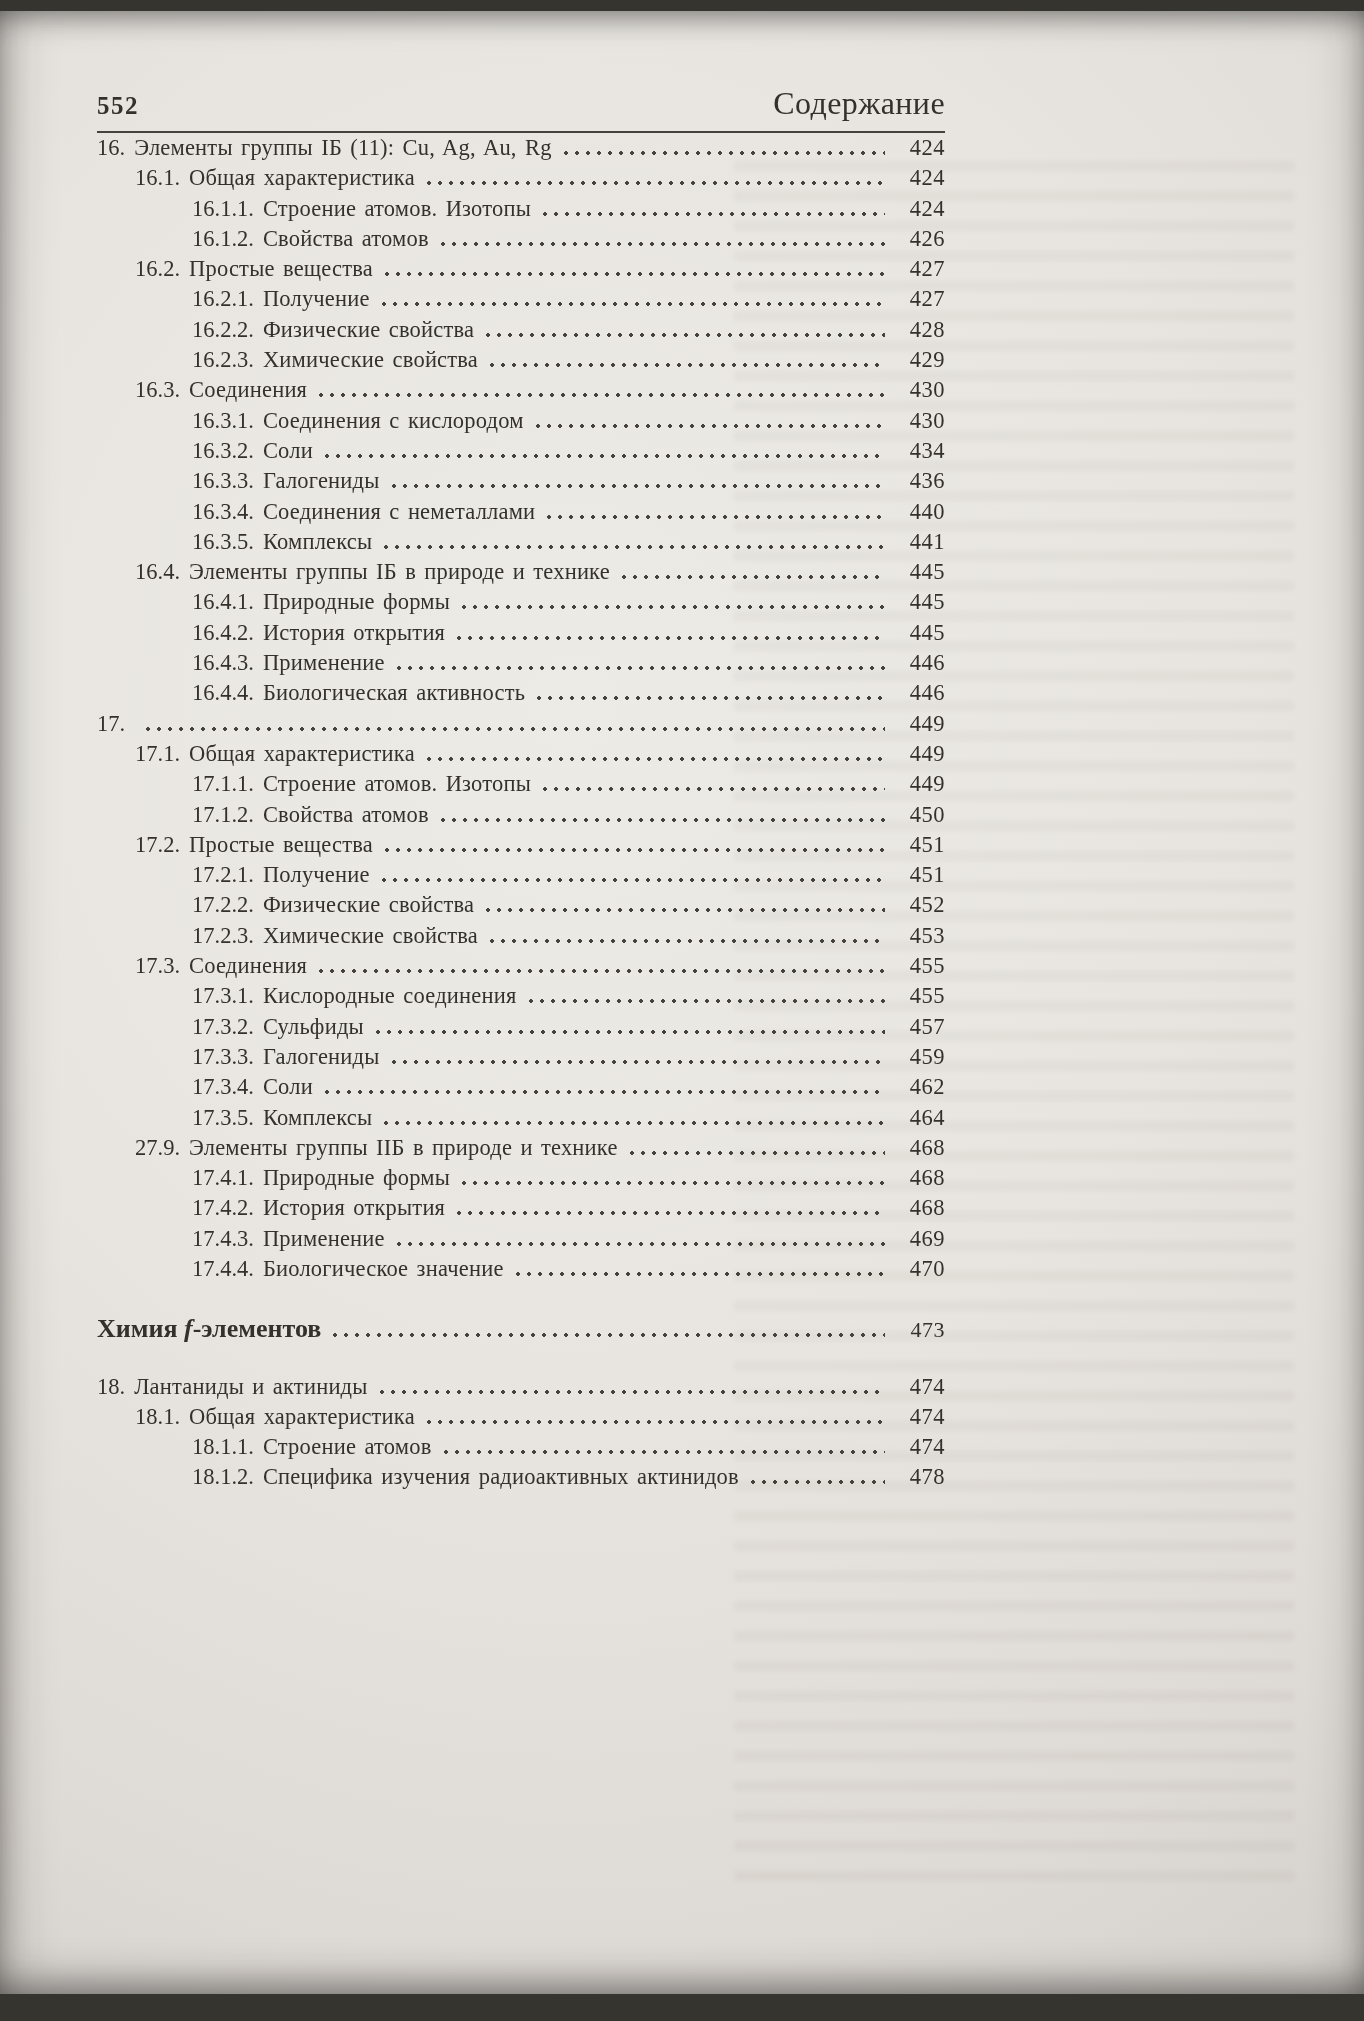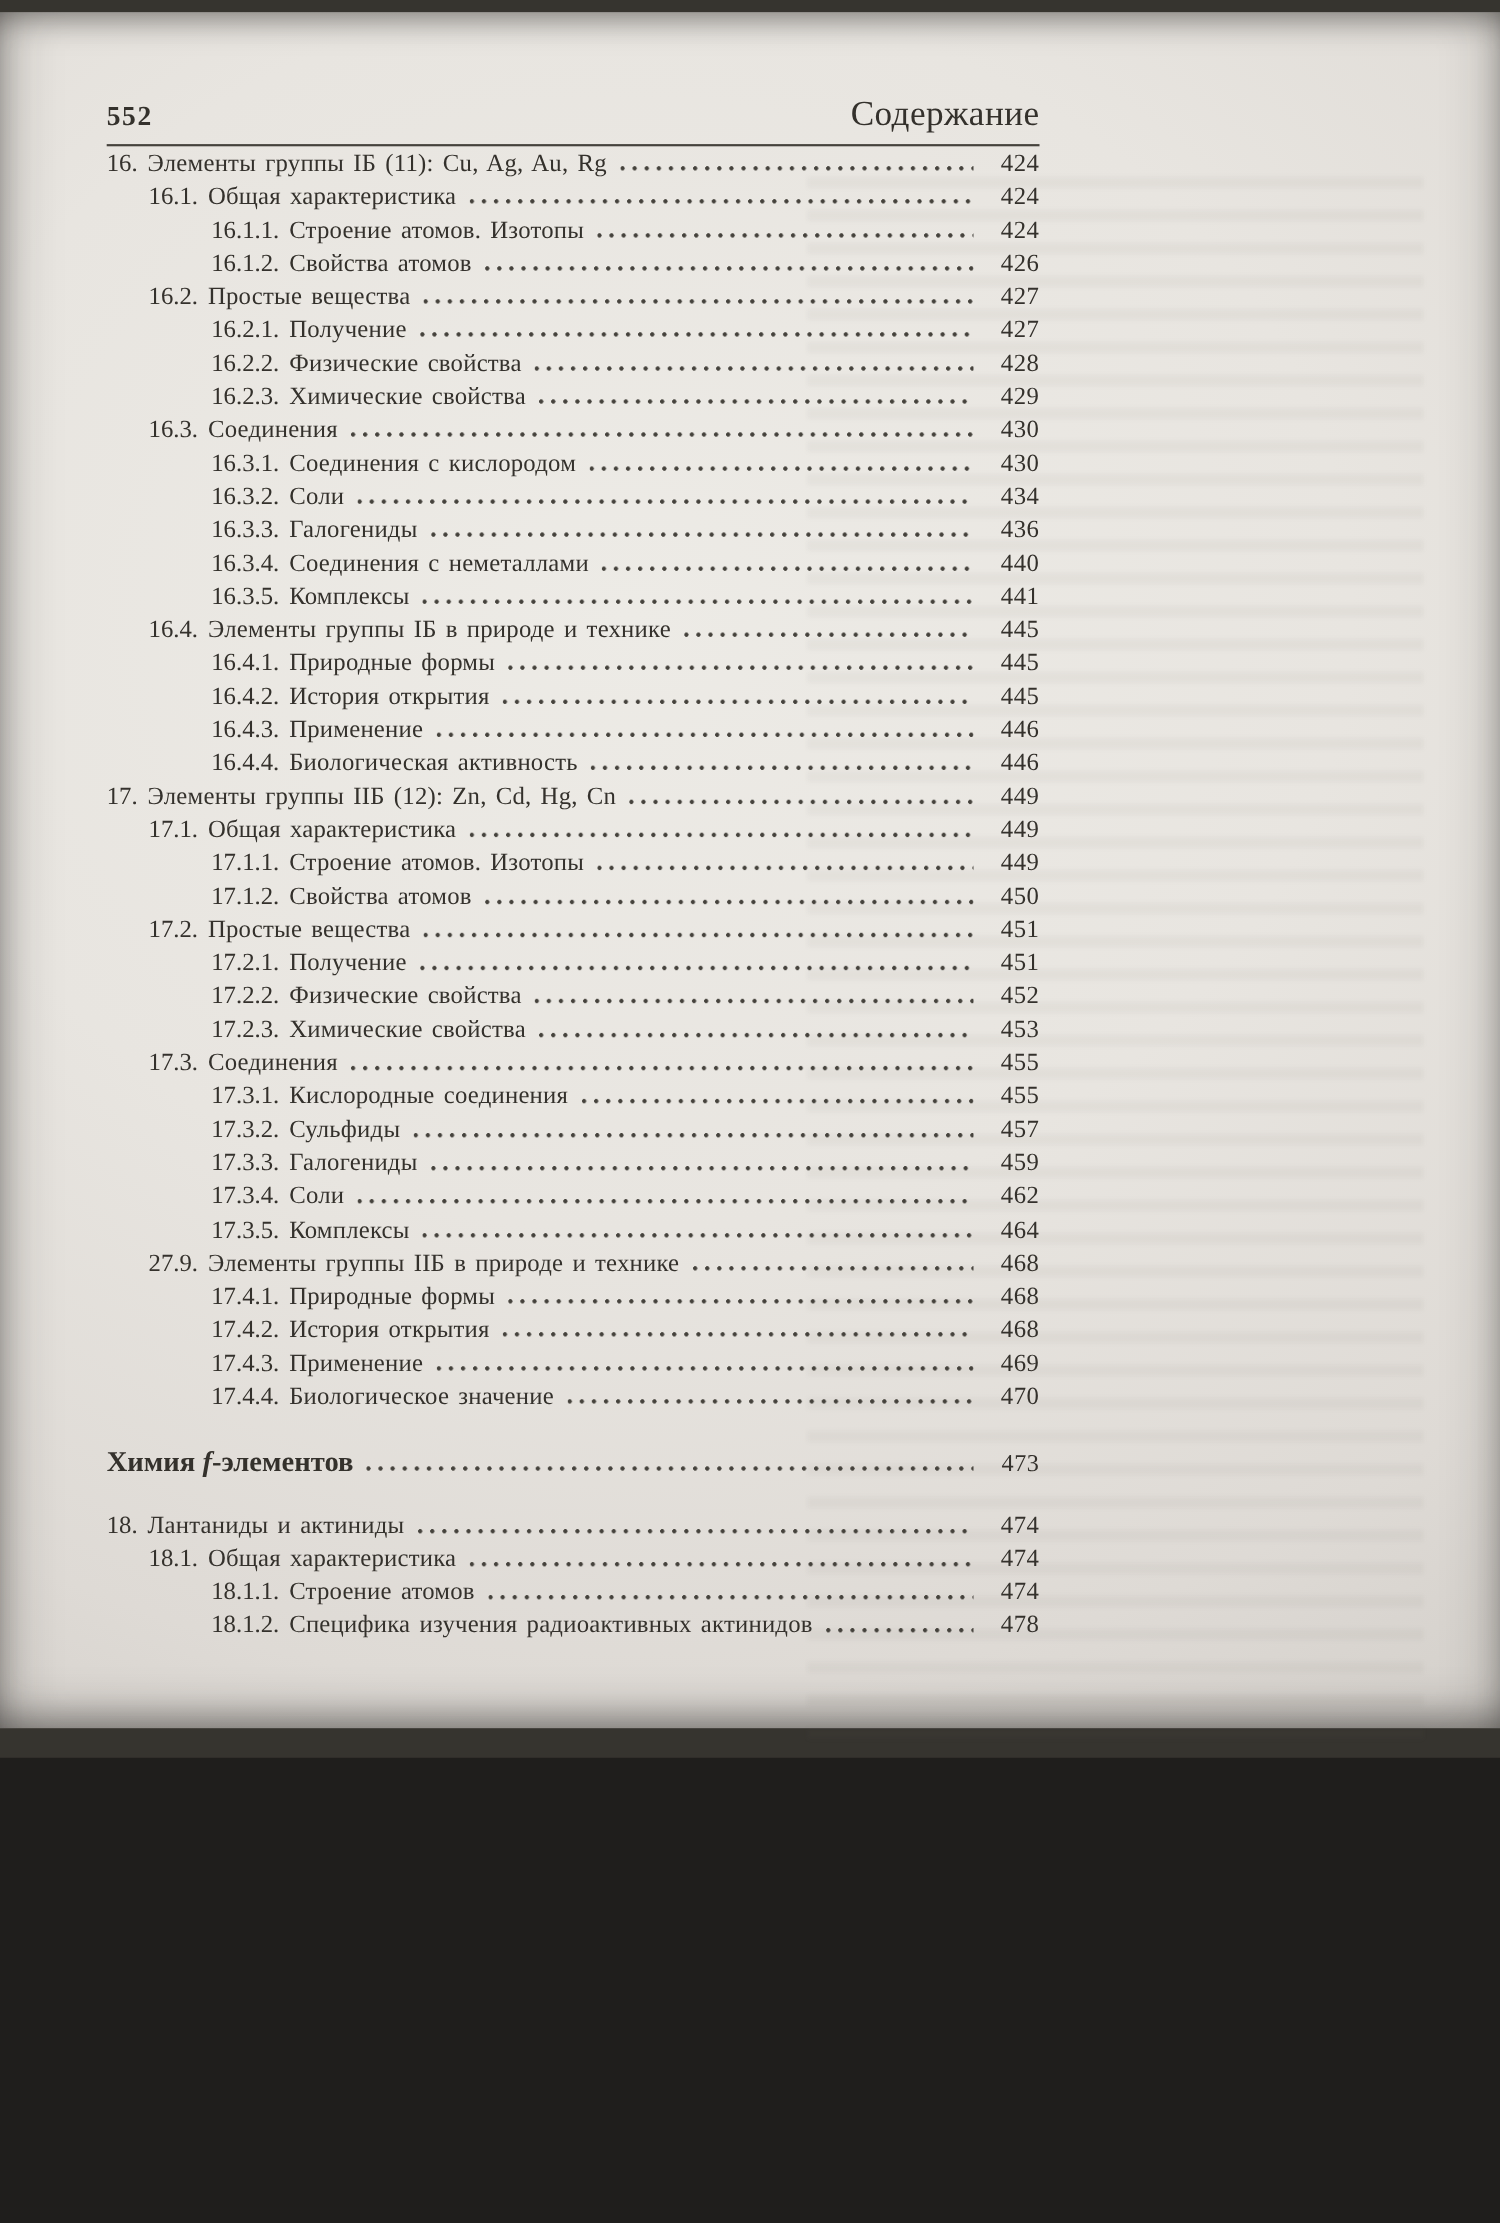--- a/index.html
+++ b/index.html
@@ -5,21 +5,21 @@
   * { margin: 0; padding: 0; box-sizing: border-box; }
   html, body { width: 1364px; height: 2021px; }
   body {
     background: #1f1e1c;
     font-family: "Liberation Serif", serif;
     overflow: hidden;
   }
   .photo {
     position: relative;
     width: 1364px;
-    height: 1598px;
+    height: 2021px;
     background: #36342f;
     overflow: hidden;
   }
   .paper {
     position: absolute;
     left: 0; right: 0; top: 11px; bottom: 27px;
     background: radial-gradient(ellipse 120% 90% at 42% 35%,
       #edebe6 0%, #e8e5e0 40%, #dedad5 70%, #cbc7c2 100%);
     box-shadow:
       inset 0 20px 32px -18px rgba(28,26,23,.55),
@@ -218,21 +218,20 @@
             <span class="pg">446</span>
           </div>
           <div class="toc-row level-3">
             <span class="num">16.4.4.</span>
             <span class="title">Биологическая активность</span>
             <span class="dots"></span>
             <span class="pg">446</span>
           </div>
           <div class="toc-row level-1">
             <span class="num">17.</span>
-            <span class="title">Элементы группы IIБ (12): Zn, Cd, Hg, Cn</span>
             <span class="dots"></span>
             <span class="pg">449</span>
           </div>
           <div class="toc-row level-2">
             <span class="num">17.1.</span>
             <span class="title">Общая характеристика</span>
             <span class="dots"></span>
             <span class="pg">449</span>
           </div>
           <div class="toc-row level-3">

